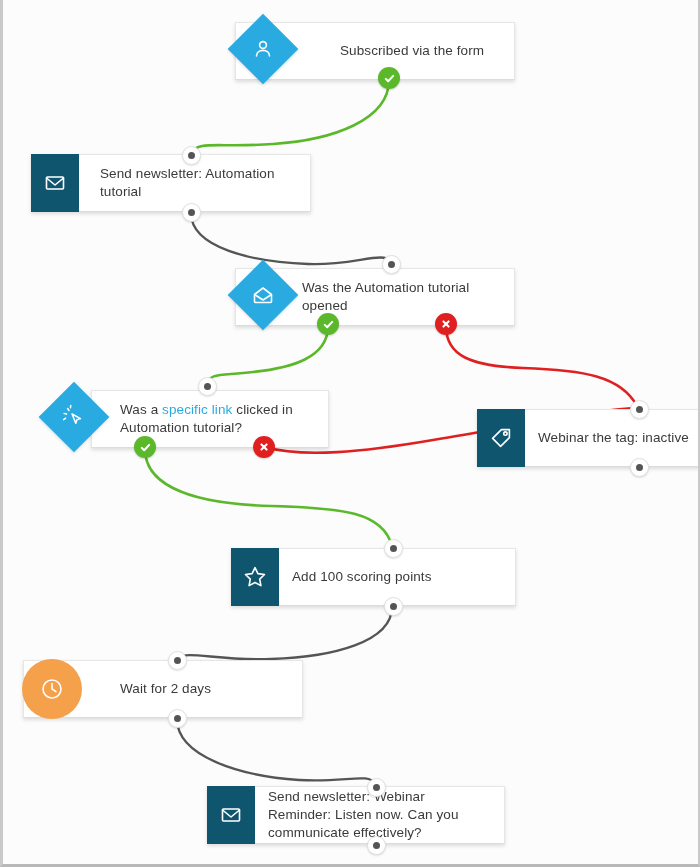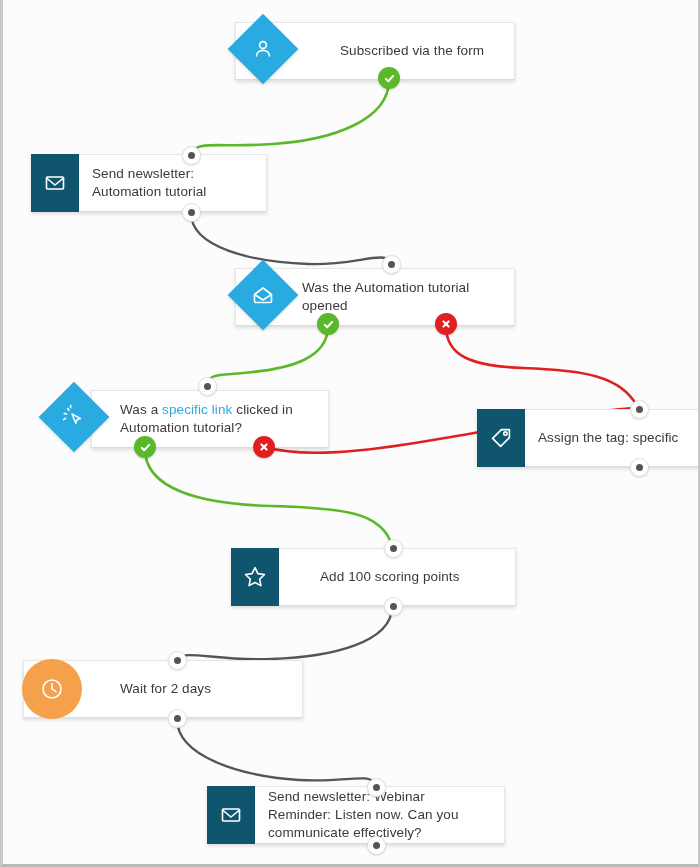--- a/index.html
+++ b/index.html
@@ -162,21 +162,21 @@
       </span>
     </div>
     <div class="badge yes" style="left:375px; top:67px;">
       <svg width="13" height="13" viewBox="0 0 14 14" fill="none" stroke="#ffffff" stroke-width="2.2" stroke-linecap="round" stroke-linejoin="round">
           <path d="M3 7.4l2.6 2.6L11 4.2"></path>
         </svg>
     </div>
   </div>
 
   <div class="node">
-    <div class="card" style="left:28px; top:154px; width:236px;">
+    <div class="card" style="left:28px; top:154px; width:280px;padding-left:8px;">
       <span class="card-label" style="margin-left:60px;">Send newsletter: Automation tutorial</span>
     </div>
     <div class="icon-square" style="left:28px; top:154px;">
       <svg width="24" height="24" viewBox="0 0 24 24" fill="none" stroke="#ffffff" stroke-width="1.6">
         <rect x="3.5" y="6" width="17" height="12" rx="1"></rect>
         <path d="M3.5 7l8.5 7 8.5-7" stroke-linecap="round" stroke-linejoin="round"></path>
       </svg>
     </div>
     <div class="port" style="left:179px; top:146px;"></div>
     <div class="port" style="left:179px; top:203px;"></div>
@@ -229,34 +229,34 @@
     </div>
     <div class="badge no" style="left:250px; top:436px;">
       <svg width="12" height="12" viewBox="0 0 14 14" fill="none" stroke="#ffffff" stroke-width="2.4" stroke-linecap="round">
           <path d="M4 4l6 6M10 4l-6 6"></path>
         </svg>
     </div>
   </div>
 
   <div class="node">
     <div class="card" style="left:474px; top:409px; width:280px;">
-      <span class="card-label" style="margin-left:60px;">Assign the tag: specific</span>
+      <span class="card-label" style="margin-left:60px;">Webinar the tag: inactive</span>
     </div>
     <div class="icon-square" style="left:474px; top:409px;">
       <svg width="24" height="24" viewBox="0 0 24 24" fill="none" stroke="#ffffff" stroke-width="1.6">
         <path d="M12.4 3.6H20.4V11.6L11.6 20.4 3.6 12.4z" stroke-linejoin="round"></path>
         <circle cx="16.4" cy="7.6" r="1.7"></circle>
       </svg>
     </div>
     <div class="port" style="left:627px; top:400px;"></div>
     <div class="port" style="left:627px; top:458px;"></div>
   </div>
 
   <div class="node">
-    <div class="card" style="left:228px; top:548px; width:285px;padding-left:28px;">
+    <div class="card" style="left:228px; top:548px; width:285px;">
       <span class="card-label" style="margin-left:60px;">Add 100 scoring points</span>
     </div>
     <div class="icon-square" style="left:228px; top:548px;">
       <svg width="26" height="26" viewBox="0 0 26 26" fill="none" stroke="#ffffff" stroke-width="1.6">
         <path d="M13 3.6l2.9 6 6.6.9-4.8 4.6 1.2 6.5-5.9-3.1-5.9 3.1 1.2-6.5-4.8-4.6 6.6-.9z" stroke-linejoin="round"></path>
       </svg>
     </div>
     <div class="port" style="left:381px; top:539px;"></div>
     <div class="port" style="left:381px; top:597px;"></div>
   </div>

